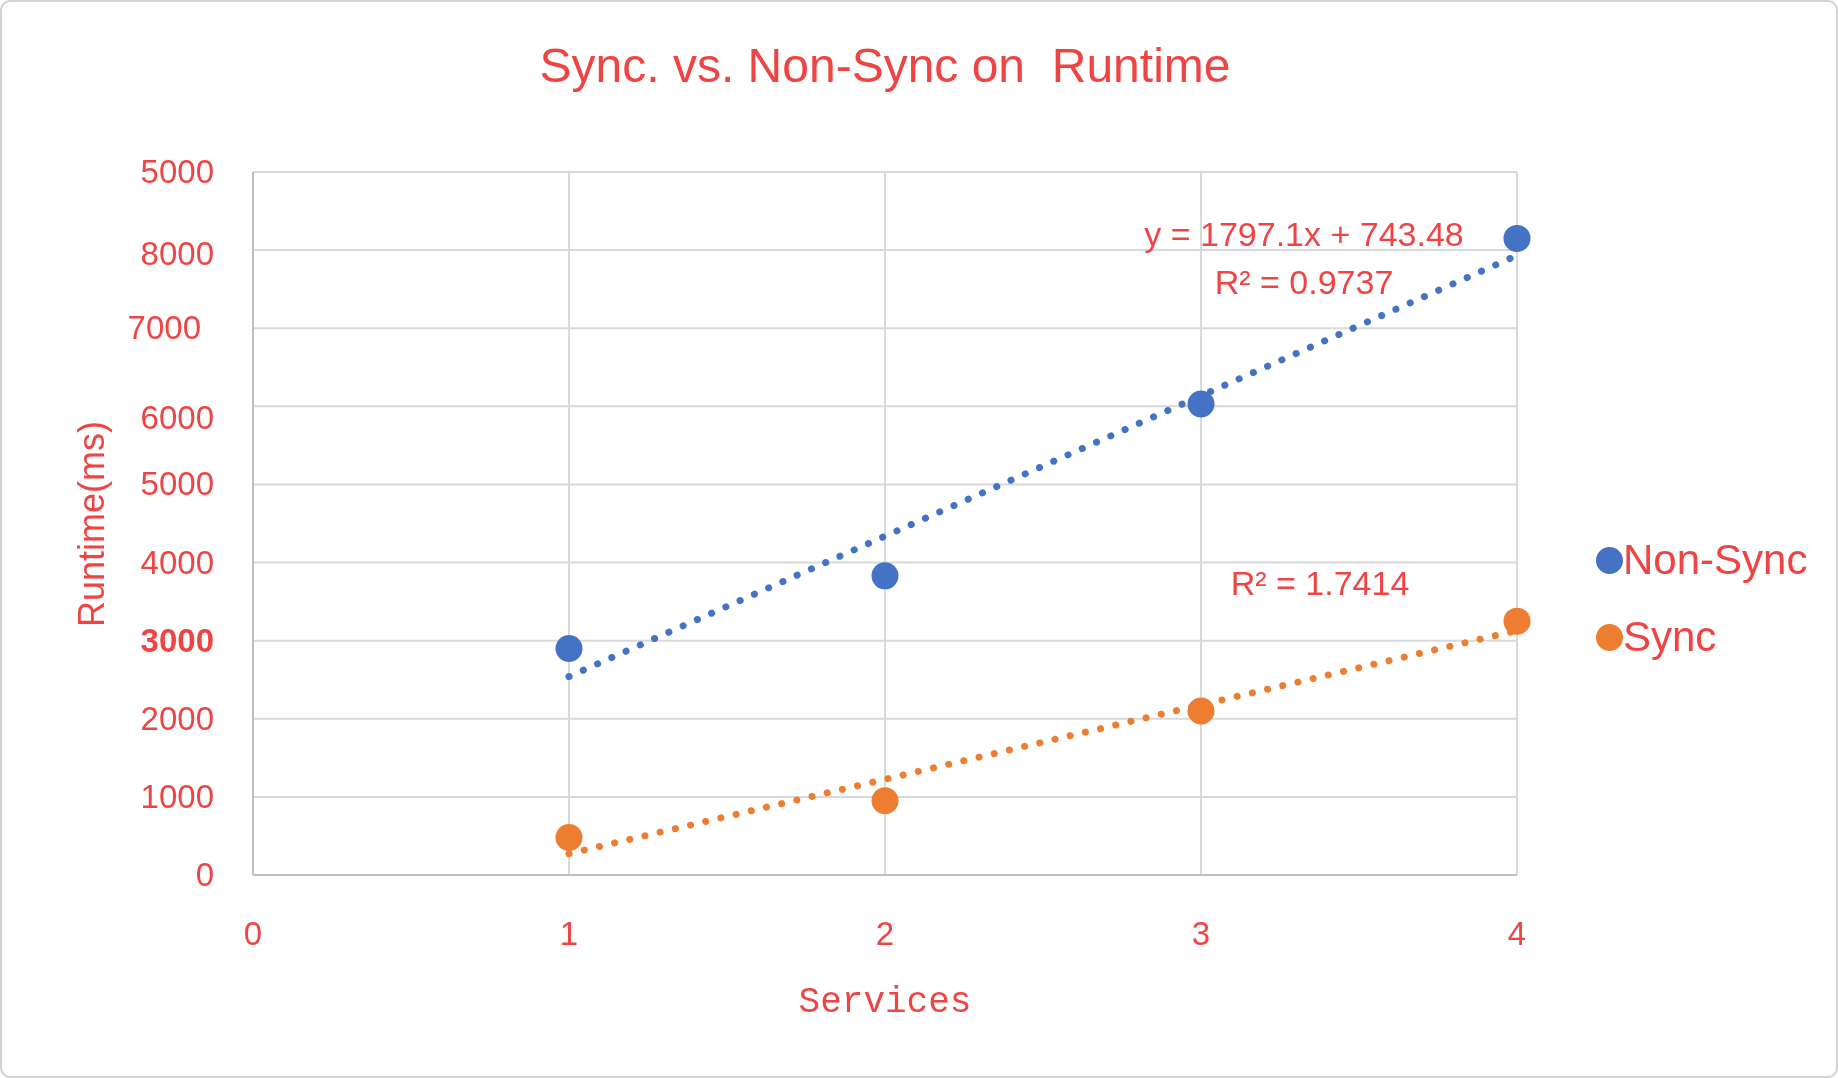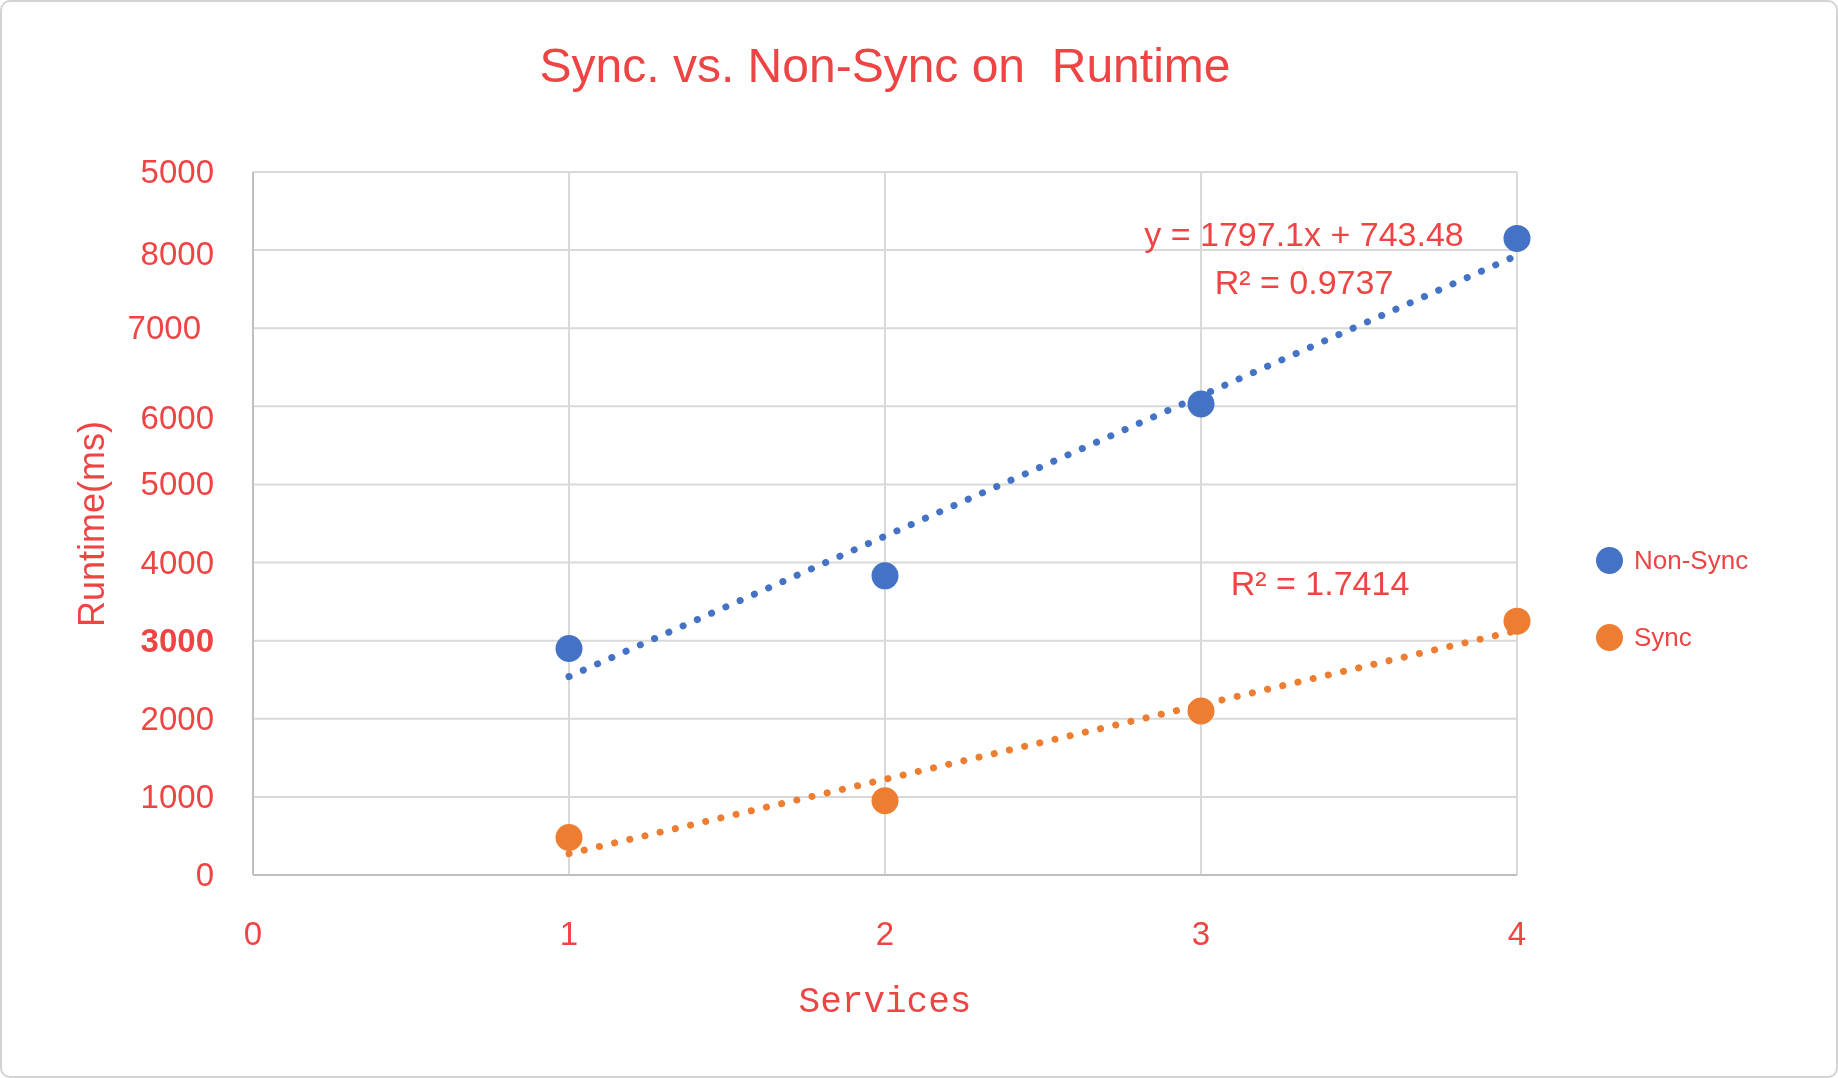--- a/index.html
+++ b/index.html
@@ -23,21 +23,21 @@
   .x-tick{width:120px;text-align:center;}
   .axis-title{position:absolute;font-size:36px;}
   .x-axis-title{left:253px;top:980px;width:1260px;text-align:center;font-family:Liberation Mono, monospace;}
   .y-axis-title{
     left:-70px;top:497px;width:320px;height:50px;line-height:50px;
     text-align:center;transform:rotate(-90deg);
   }
   .equation{position:absolute;width:500px;text-align:center;font-size:34px;line-height:48px;}
   .equation-nonsync{left:1052px;top:208px;}
   .equation-sync{left:1068px;top:557px;}
-  .legend-item{position:absolute;left:1594px;height:42px;display:flex;align-items:center;gap:11px;font-size:26px;}
+  .legend-item{position:absolute;left:1594px;height:42px;display:flex;align-items:center;gap:0;font-size:42px;}
   .legend-dot{width:27px;height:27px;border-radius:50%;flex:0 0 auto;}
 </style>
 </head>
 <body>
 
 <div class="chart" style="color: #ef4444; border-color: rgb(211, 211, 211); padding-left: 14px;">
   <div class="chart-title">Sync. vs. Non-Sync on  Runtime</div>
 
   <svg id="plot-svg" width="1838" height="1078">
       <line x1="251" y1="794.8888888888889" x2="1515" y2="794.8888888888889" stroke="#D9D9D9" stroke-width="2"></line>

